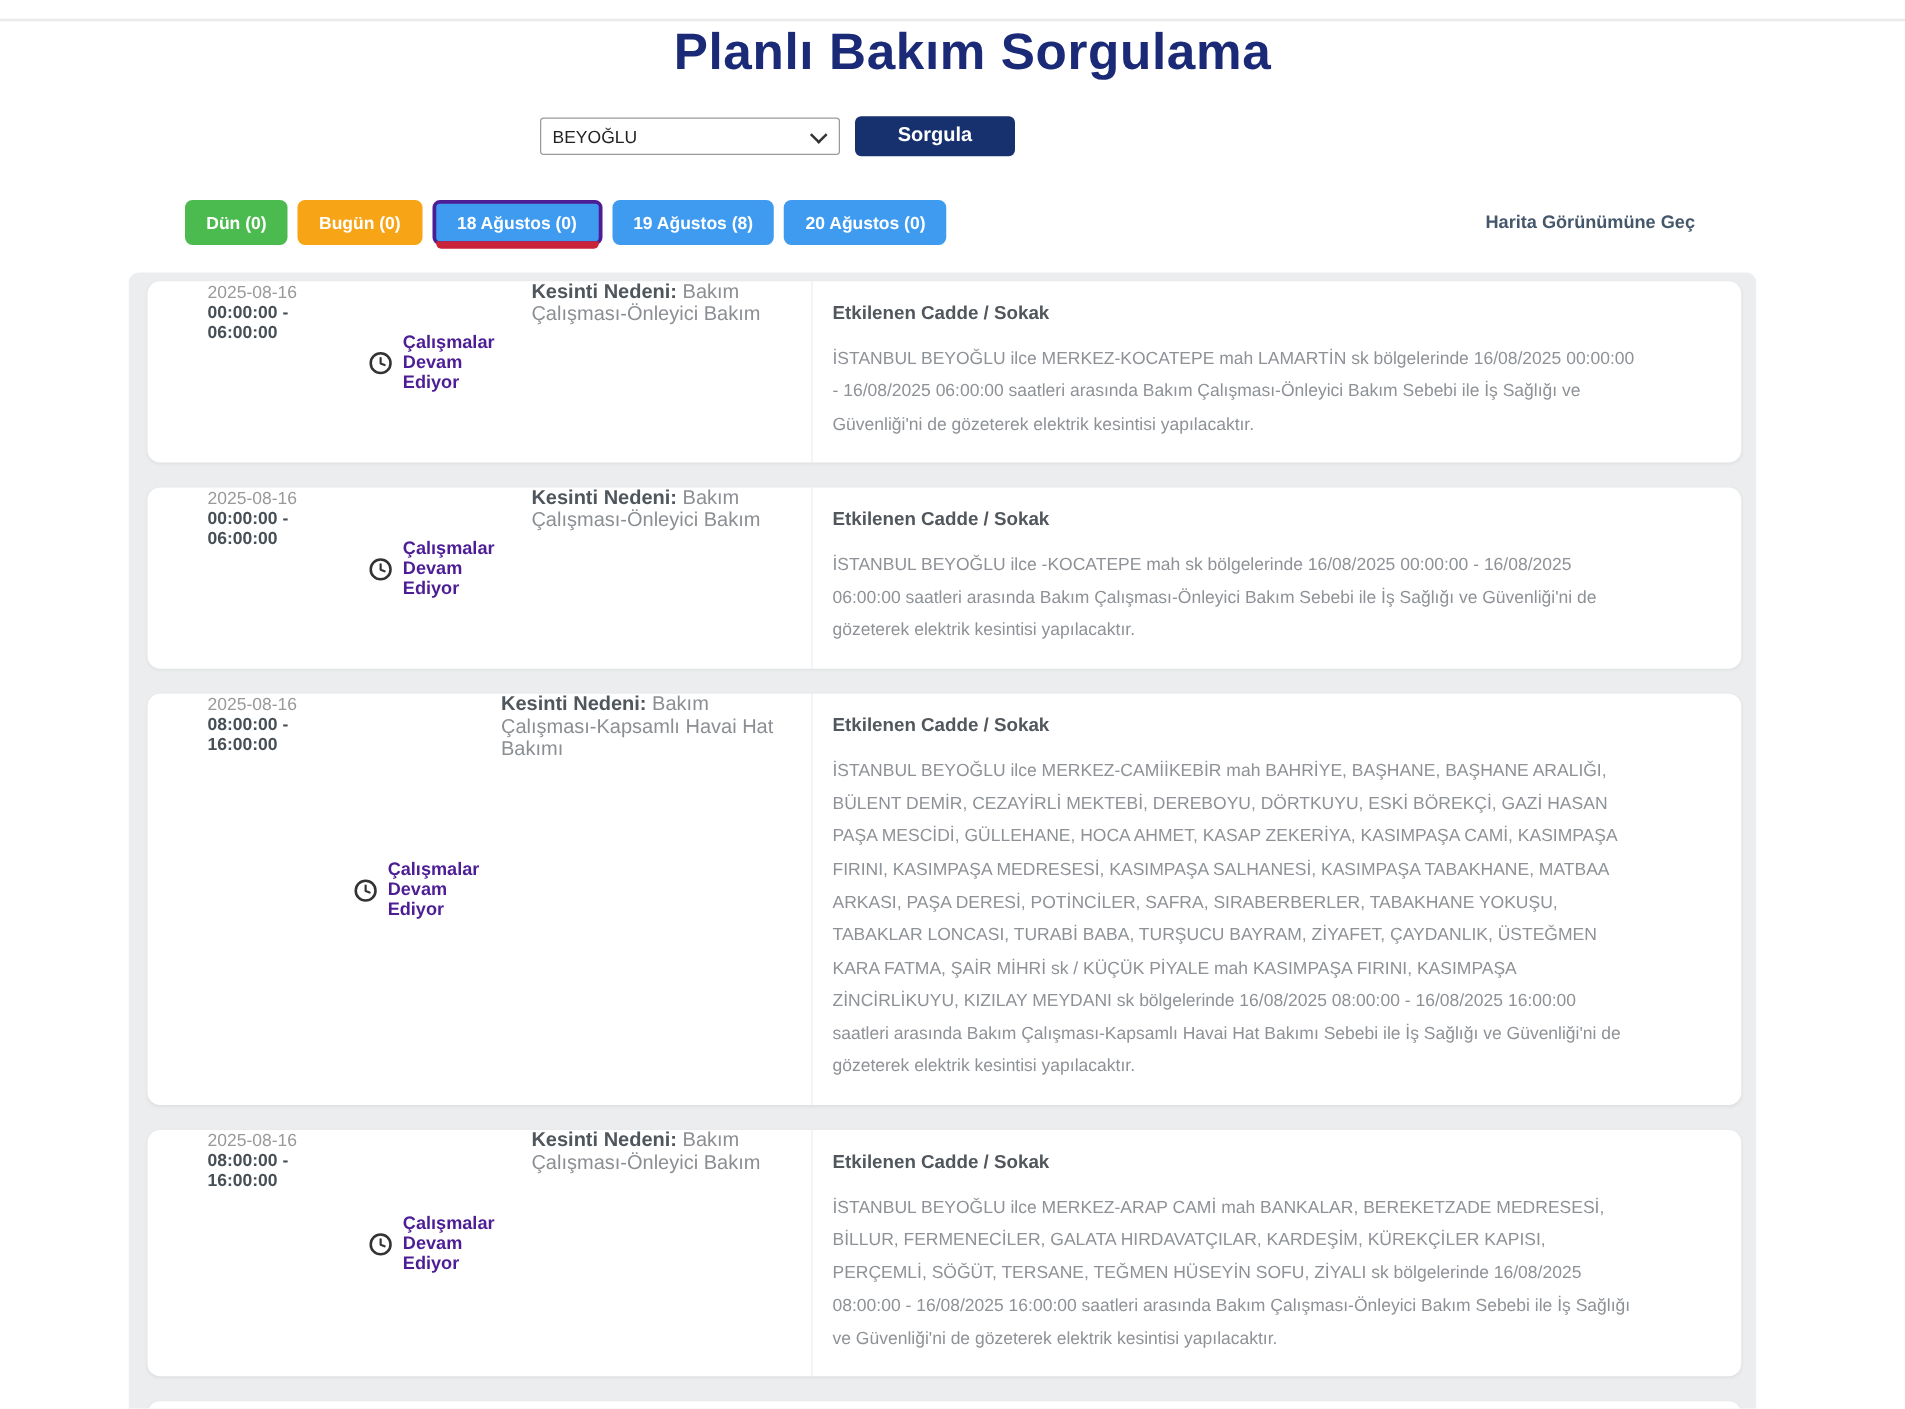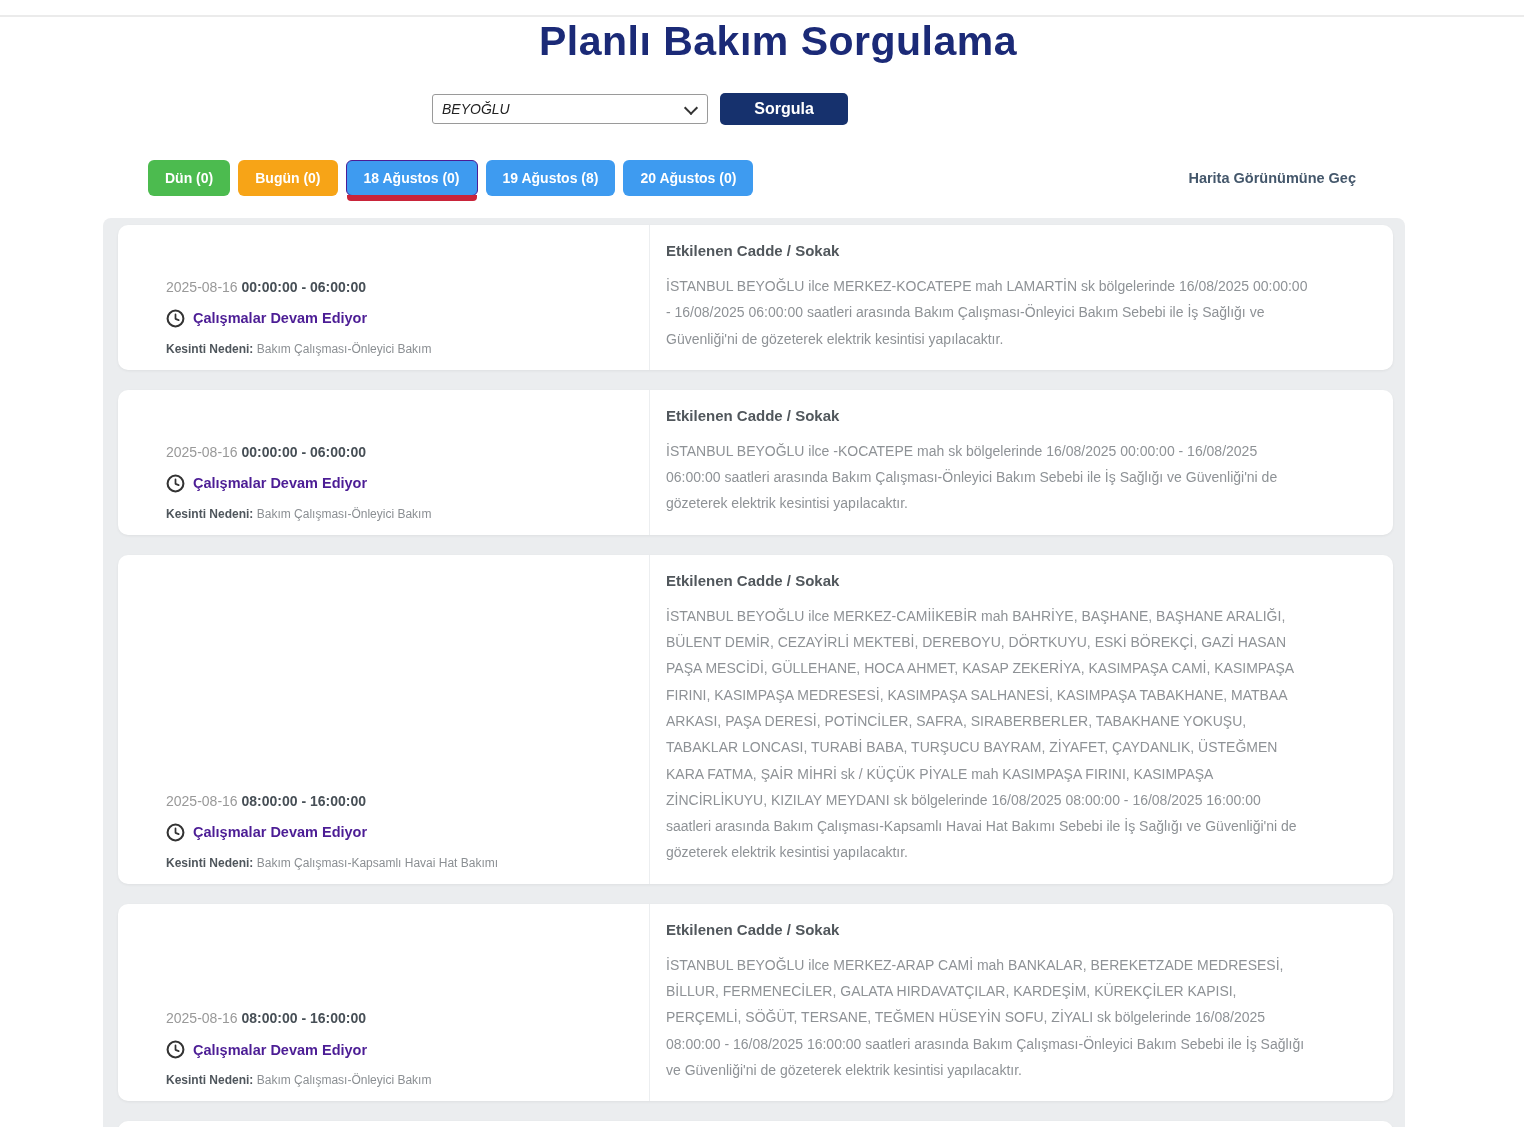--- a/index.html
+++ b/index.html
@@ -16,36 +16,36 @@
   }
   
   .controls{position:absolute;top:93px;left:432px;display:flex;gap:12px;align-items:center;}
   .select-wrap{position:relative;display:inline-block;}
   .select-wrap select{
     -webkit-appearance:none;appearance:none;
     height:30px;border:1px solid #9a9a9a;border-radius:3px;background:#fff;
     font-family:inherit;font-size:14px;color:#222;padding:0 30px 0 9px;
   }
   .sel-city select{width:268px;}
-  .sel-district select{width:276px;font-style:italic;}
+  .sel-district select{width:240px;}
   .chevron{
     position:absolute;right:12px;top:9px;width:8px;height:8px;pointer-events:none;
     border-right:2px solid #333;border-bottom:2px solid #333;transform:rotate(45deg);
   }
   .sorgula-btn{
     width:128px;height:32px;background:#16316d;color:#fff;border:none;border-radius:5px;
     font-family:Liberation Sans, sans-serif;font-size:16px;font-weight:bold;cursor:pointer;
   }
   
   .tabs-row{position:absolute;top:160px;left:148px;width:1257px;display:flex;align-items:center;padding-right:0;box-sizing:border-box;}
   .tab{
     position:relative;margin-right:8px;height:36px;padding:0 17px;border:none;border-radius:6px;
     color:#fff;font-family:inherit;font-size:14px;font-weight:bold;cursor:pointer;
   }
-  .tab.active{border:1px solid #4c1d95;}
+  .tab.active{border:3px solid #4c1d95;}
   .tab.active::after{
     content:"";position:absolute;left:0;right:0;bottom:-6px;height:6px;
     background:#c9243a;border-radius:0 0 4px 4px;
   }
   .map-link{
     margin-left:auto;margin-right:49px;color:#44576b;font-size:14.5px;font-weight:bold;
     text-decoration:none;cursor:pointer;
   }
   
   .cards{
@@ -57,27 +57,27 @@
     background:#fff;border-radius:10px;margin-bottom:20px;display:flex;
     box-shadow:0 1px 3px rgba(0,0,0,.06);
   }
   .card:nth-child(1){min-height:143px;}
   .card:nth-child(2){min-height:142px;}
   .card:nth-child(3){min-height:327px;}
   .card:nth-child(4){min-height:190px;}
   .card-partial{min-height:45px;margin-bottom:0;border-radius:10px 10px 0 0;}
   .card-left{
     flex:0 0 532px;box-sizing:border-box;border-right:1px solid #eceef0;
-    padding:12px 20px 14px 48px;display:flex;flex-direction:column;justify-content:flex-end;gap:14px;
+    padding:0 20px 14px 48px;display:flex;flex-direction:row;justify-content:flex-start;gap:14px;
   }
   .date-line{font-size:14px;color:#999;}
   .date-line .time{font-weight:bold;color:#474f56;}
   .status-line{display:flex;align-items:center;gap:8px;font-size:14.5px;font-weight:bold;color:#4c1d95;}
   .clock-icon{flex:0 0 auto;display:inline-flex;}
-  .reason-line{font-size:12px;color:#8b8f93;}
+  .reason-line{font-size:16px;color:#8b8f93;}
   .reason-line .rl{font-weight:bold;color:#4f565c;}
   .card-right{flex:1;box-sizing:border-box;padding:17px 85px 18px 16px;}
   .affected-header{font-size:15px;font-weight:bold;color:#51575c;margin-bottom:14px;}
   .affected-text{margin:0;font-size:14px;line-height:26.3px;color:#8e9296;max-width:645px;}
 </style>
 </head>
 <body>
 
 <div class="page">
   <div class="top-divider"></div>

